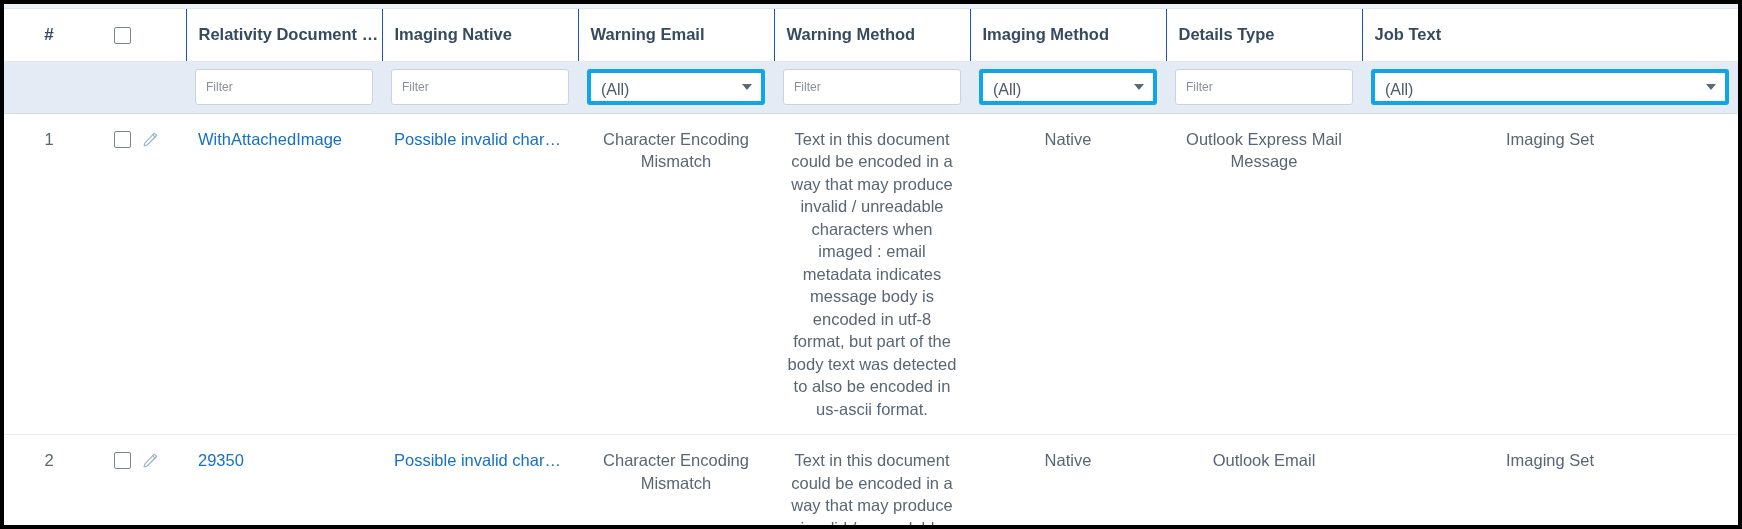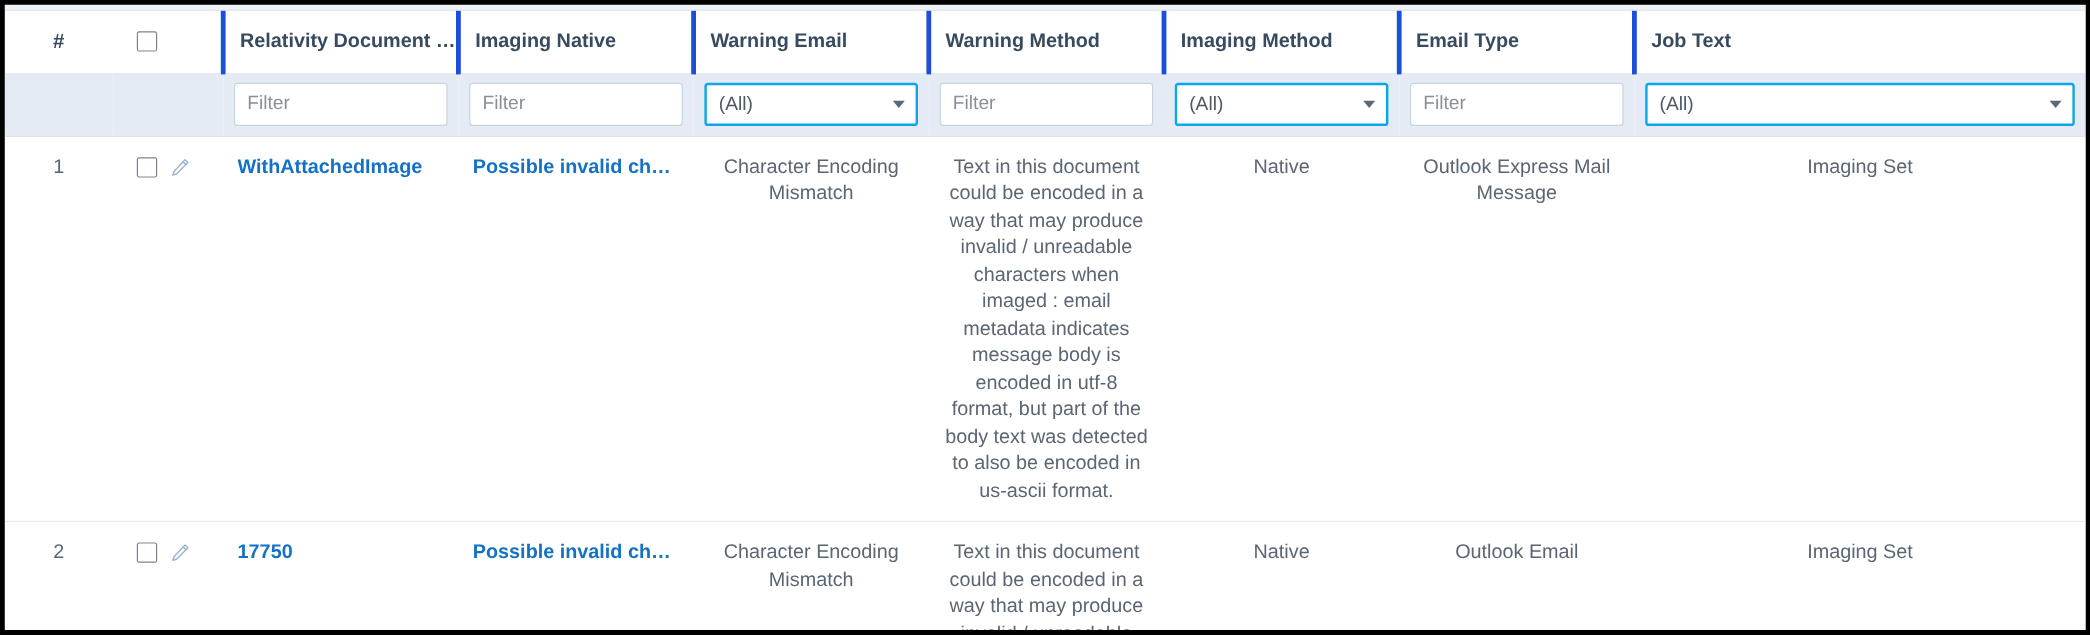--- a/index.html
+++ b/index.html
@@ -58,21 +58,21 @@
     vertical-align: middle;
     height: 52px;
     padding: 0 0 0 12px;
     box-sizing: border-box;
     white-space: nowrap;
     overflow: hidden;
     text-overflow: ellipsis;
     border-bottom: 1px solid #e3e9f0;
   }
   thead th.sep {
-    border-left: 4px solid #1d4ed8;
+    border-left: 1px solid #1d4ed8;
   }
   th.col-num {
     text-align: center;
     padding-left: 0;
     font-size: 17px;
   }
   th.col-check {
     text-align: left;
     padding-left: 20px;
   }
@@ -104,34 +104,34 @@
   }
 
   .filter-input {
     width: 100%;
     height: 36px;
     box-sizing: border-box;
     border: 1px solid #c9d3e0;
     border-radius: 3px;
     background: #ffffff;
     color: #8a9099;
-    font-size: 16px;
+    font-size: 12px;
     font-family: "Liberation Sans", sans-serif;
     padding: 0 10px;
     line-height: 34px;
     outline: none;
   }
   .filter-input::placeholder { color: #8a9099; opacity: 1; }
 
   .filter-select {
     position: relative;
     width: 100%;
     height: 36px;
     box-sizing: border-box;
-    border: 2px solid #0ea5e9;
+    border: 4px solid #0ea5e9;
     border-radius: 3px;
     background: #ffffff;
     color: #4e5a66;
     font-size: 16px;
     line-height: 34px;
     padding: 0 28px 0 10px;
     white-space: nowrap;
     overflow: hidden;
   }
   .filter-select .caret {
@@ -182,21 +182,21 @@
     display: inline-block;
     margin-top: 3px;
   }
   .pencil-icon {
     display: inline-block;
     margin-top: 2px;
   }
 
   a.link {
     color: #1471c4;
-    font-weight: bold;
+    font-weight: normal;
     text-decoration: none;
     display: block;
     white-space: nowrap;
     overflow: hidden;
     text-overflow: ellipsis;
   }
   .wrapcell { white-space: normal; text-align: center; }
 </style>
 </head>
 <body>
@@ -224,21 +224,21 @@
           <th class="col-num">#</th>
           <th class="col-check">
             <span class="hdr-checkbox"></span>
           </th>
           <th class="col-pencil"></th>
           <th class="sep">Relativity Document I…</th>
           <th class="sep">Imaging Native</th>
           <th class="sep">Warning Email</th>
           <th class="sep">Warning Method</th>
           <th class="sep">Imaging Method</th>
-          <th class="sep">Email Type</th>
+          <th class="sep">Details Type</th>
           <th class="sep">Job Text</th>
         </tr>
       </thead>
 
       <tbody>
         <tr class="filter-row">
           <td class="plain"></td>
           <td class="plain"></td>
           <td class="plain"></td>
           <td>
@@ -306,21 +306,21 @@
           </td>
           <td class="pencil">
             <span class="pencil-icon">
               <svg width="20" height="20" viewBox="0 0 20 20" fill="none" stroke="#9db3cc" stroke-width="1.2" stroke-linecap="round" stroke-linejoin="round">
                 <path d="M14.2 3.1 L16.6 5.5 L7.1 15 L4.1 15.9 L5 12.9 Z"></path>
                 <path d="M12.6 4.7 L15 7.1"></path>
               </svg>
             </span>
           </td>
           <td>
-            <a class="link" href="#">17750</a>
+            <a class="link" href="#">29350</a>
           </td>
           <td>
             <a class="link" href="#">Possible invalid charac…</a>
           </td>
           <td class="wrapcell">Character Encoding Mismatch</td>
           <td class="wrapcell">Text in this document could be encoded in a way that may produce invalid / unreadable characters when imaged : email metadata</td>
           <td class="wrapcell">Native</td>
           <td class="wrapcell">Outlook Email</td>
           <td class="wrapcell">Imaging Set</td>
         </tr>

